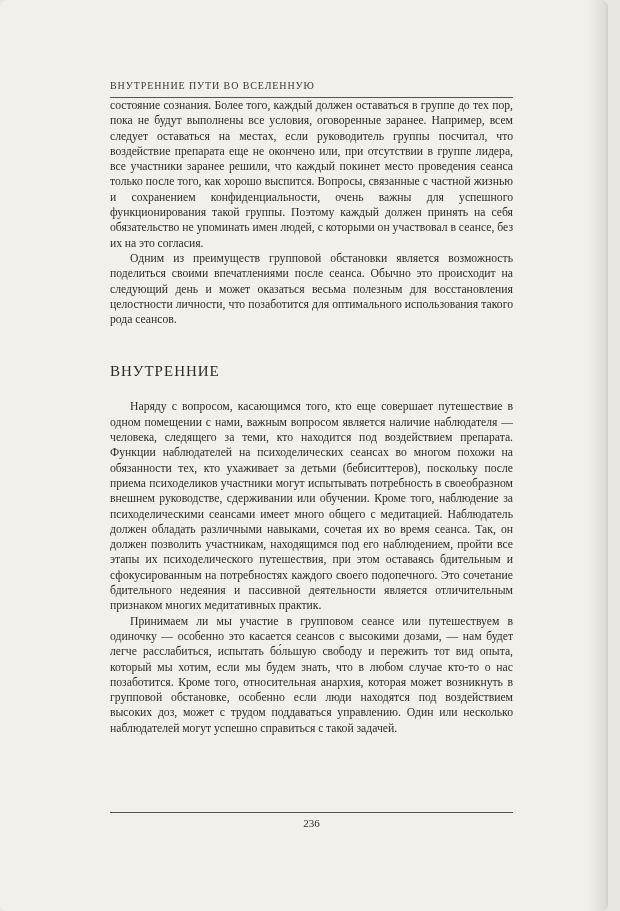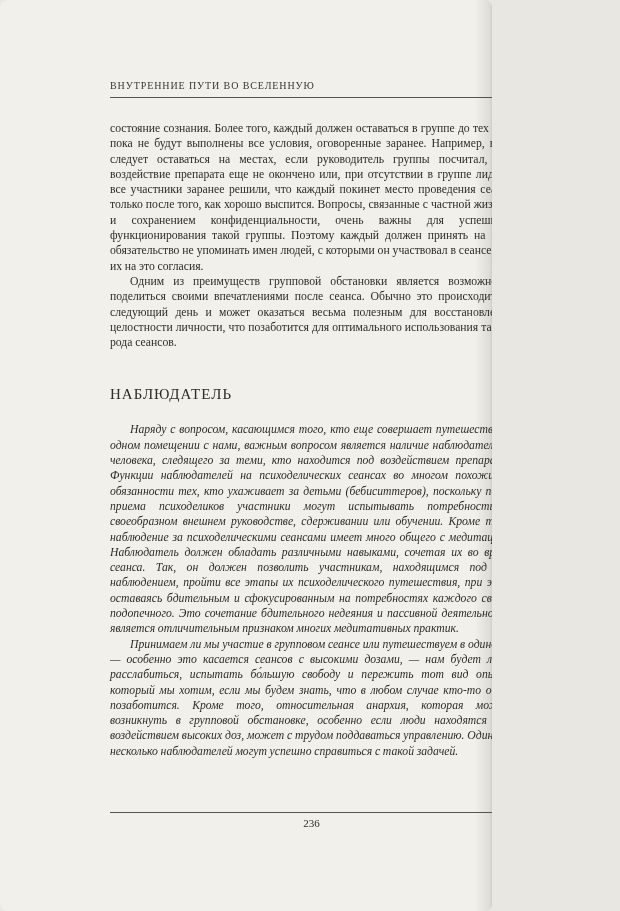--- a/index.html
+++ b/index.html
@@ -2,21 +2,21 @@
 <html lang="ru"><head>
 <meta charset="utf-8">
 <style>
   html, body {
     margin: 0;
     padding: 0;
     background: #e8e7e2;
   }
   .page {
     position: relative;
-    width: 492px;
+    width: 608px;
     height: 911px;
     margin: 0;
     background: linear-gradient(to right, #f1f0ea 0%, #f1f0ea 96.5%, #dddcd6 99.5%, #cfcec9 100%),
                 #f1f0ea;
     font-family: "Liberation Serif", "DejaVu Serif", serif;
     color: #2e2c28;
     overflow: hidden;
     border-radius: 7px;
   }
   .content {
@@ -31,25 +31,23 @@
     letter-spacing: 0.9px;
     color: #3a3834;
     white-space: nowrap;
   }
   .header-rule {
     border: 0;
     border-bottom: 1px solid #56544f;
     margin: 5px 0 0 0;
   }
   .paragraphs {
-    margin-top: 23px;
   }
   .paragraphs.section {
     margin-top: 0;
-    font-style: italic;
   }
   .paragraphs p {
     margin: 0;
     font-size: 11.7px;
     line-height: 15.3px;
     text-align: justify;
     text-indent: 20px;
     hyphens: auto;
     -webkit-hyphens: auto;
     word-spacing: -0.2px;
@@ -88,21 +86,21 @@
 <div class="page">
   <div class="content">
     <div class="running-header">ВНУТРЕННИЕ ПУТИ ВО ВСЕЛЕННУЮ</div>
     <div class="header-rule"></div>
 
     <div class="paragraphs top" id="top-paragraphs">
         <p>состояние сознания. Более того, каждый должен оставаться в группе до тех пор, пока не будут выполнены все условия, оговоренные заранее. Например, всем следует оставаться на местах, если руководитель группы посчитал, что воздействие препарата еще не окончено или, при отсутствии в группе лидера, все участники заранее решили, что каждый покинет место проведения сеанса только после того, как хорошо выспится. Вопросы, связанные с частной жизнью и сохранением конфиденциальности, очень важны для успешного функционирования такой группы. Поэтому каждый должен принять на себя обязательство не упоминать имен людей, с которыми он участвовал в сеансе, без их на это согласия.</p>
         <p>Одним из преимуществ групповой обстановки является возможность поделиться своими впечатлениями после сеанса. Обычно это происходит на следующий день и может оказаться весьма полезным для восстановления целостности личности, что позаботится для оптимального использования такого рода сеансов.</p>
       </div>
 
-    <h2 class="section-heading">НАБЛЮДАТЕЛЬ</h2>
+    <h2 class="section-heading">ВНУТРЕННИЕ</h2>
 
     <div class="paragraphs section" id="section-paragraphs">
         <p>Наряду с вопросом, касающимся того, кто еще совершает путешествие в одном помещении с нами, важным вопросом является наличие наблюдателя — человека, следящего за теми, кто находится под воздействием препарата. Функции наблюдателей на психоделических сеансах во многом похожи на обязанности тех, кто ухаживает за детьми (бебиситтеров), поскольку после приема психоделиков участники могут испытывать потребность в своеобразном внешнем руководстве, сдерживании или обучении. Кроме того, наблюдение за психоделическими сеансами имеет много общего с медитацией. Наблюдатель должен обладать различными навыками, сочетая их во время сеанса. Так, он должен позволить участникам, находящимся под его наблюдением, пройти все этапы их психоделического путешествия, при этом оставаясь бдительным и сфокусированным на потребностях каждого своего подопечного. Это сочетание бдительного недеяния и пассивной деятельности является отличительным признаком многих медитативных практик.</p>
         <p>Принимаем ли мы участие в групповом сеансе или путешествуем в одиночку — особенно это касается сеансов с высокими дозами, — нам будет легче расслабиться, испытать бо́льшую свободу и пережить тот вид опыта, который мы хотим, если мы будем знать, что в любом случае кто-то о нас позаботится. Кроме того, относительная анархия, которая может возникнуть в групповой обстановке, особенно если люди находятся под воздействием высоких доз, может с трудом поддаваться управлению. Один или несколько наблюдателей могут успешно справиться с такой задачей.</p>
       </div>
   </div>
 
   <div class="footer">
     <div class="footer-rule"></div>
     <div class="page-number">236</div>

